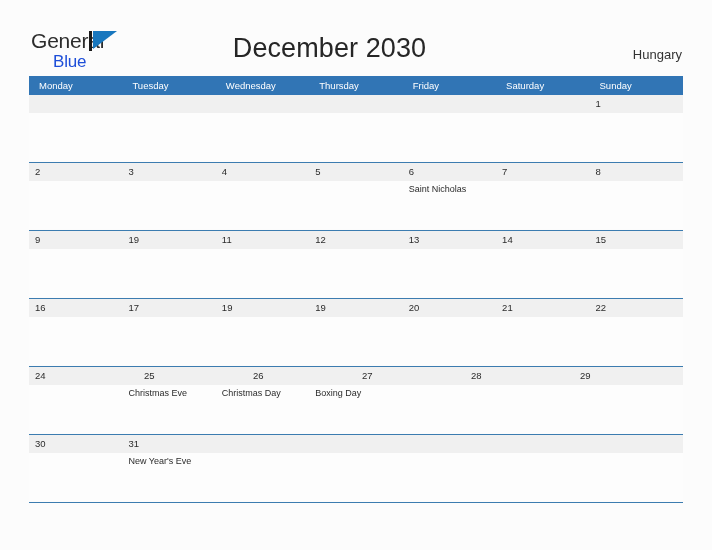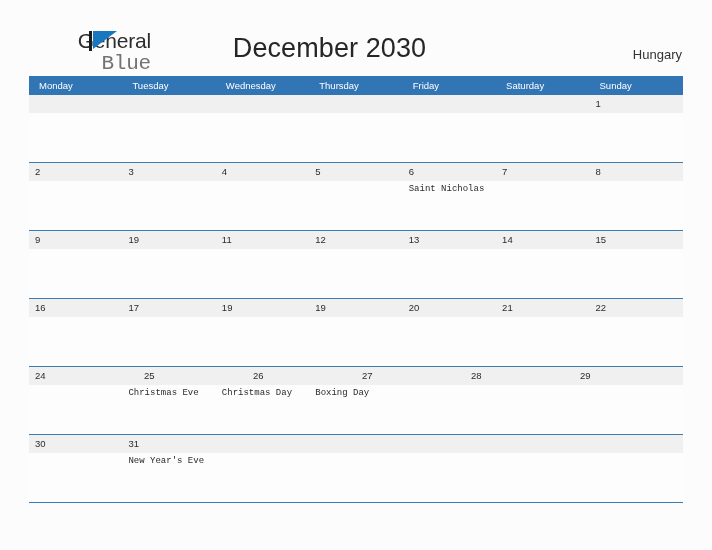--- a/index.html
+++ b/index.html
@@ -30,21 +30,20 @@
     height: 76px;
   }
 
   .logo {
     position: absolute;
     left: 31px;
     top: 30px;
     width: 120px;
     height: 42px;
     line-height: 1;
-    text-align: right;
   }
   .logo-row1 {
     position: relative;
     height: 22px;
     white-space: nowrap;
   }
   .logo-general {
     font-size: 21px;
     color: #2d2d2d;
     letter-spacing: -0.2px;
@@ -74,24 +73,24 @@
     border-top: 18px solid #1877be;
     border-right: 24px solid transparent;
   }
   .logo-row2 {
     position: relative;
     margin-top: 1px;
     padding-left: 22px;
     height: 22px;
   }
   .logo-blue {
-    font-size: 21px;
-    color: #737373;
+    font-size: 17px;
+    color: #1d4ed8;
     letter-spacing: -0.2px;
-    font-family: Liberation Mono, monospace;
+    font-family: Liberation Sans, sans-serif;
   }
 
   .month-title {
     position: absolute;
     left: 0;
     top: 33px;
     width: 659px;
     text-align: center;
     font-size: 27px;
     color: #262626;
@@ -174,21 +173,21 @@
   }
   .event-cell {
     flex: 1 1 0;
     box-sizing: border-box;
     padding-left: 6px;
     padding-top: 2px;
     font-size: 9px;
     line-height: 12px;
     color: #2b2b2b;
     overflow: hidden;
-    font-family: Liberation Mono, monospace;
+    font-family: Liberation Sans, sans-serif;
   }
   .event-item {
     display: block;
     white-space: nowrap;
   }
 
   .calendar-bottom-rule {
     width: 654px;
     height: 0;
     border-top: 1.4px solid #3c7cb0;

